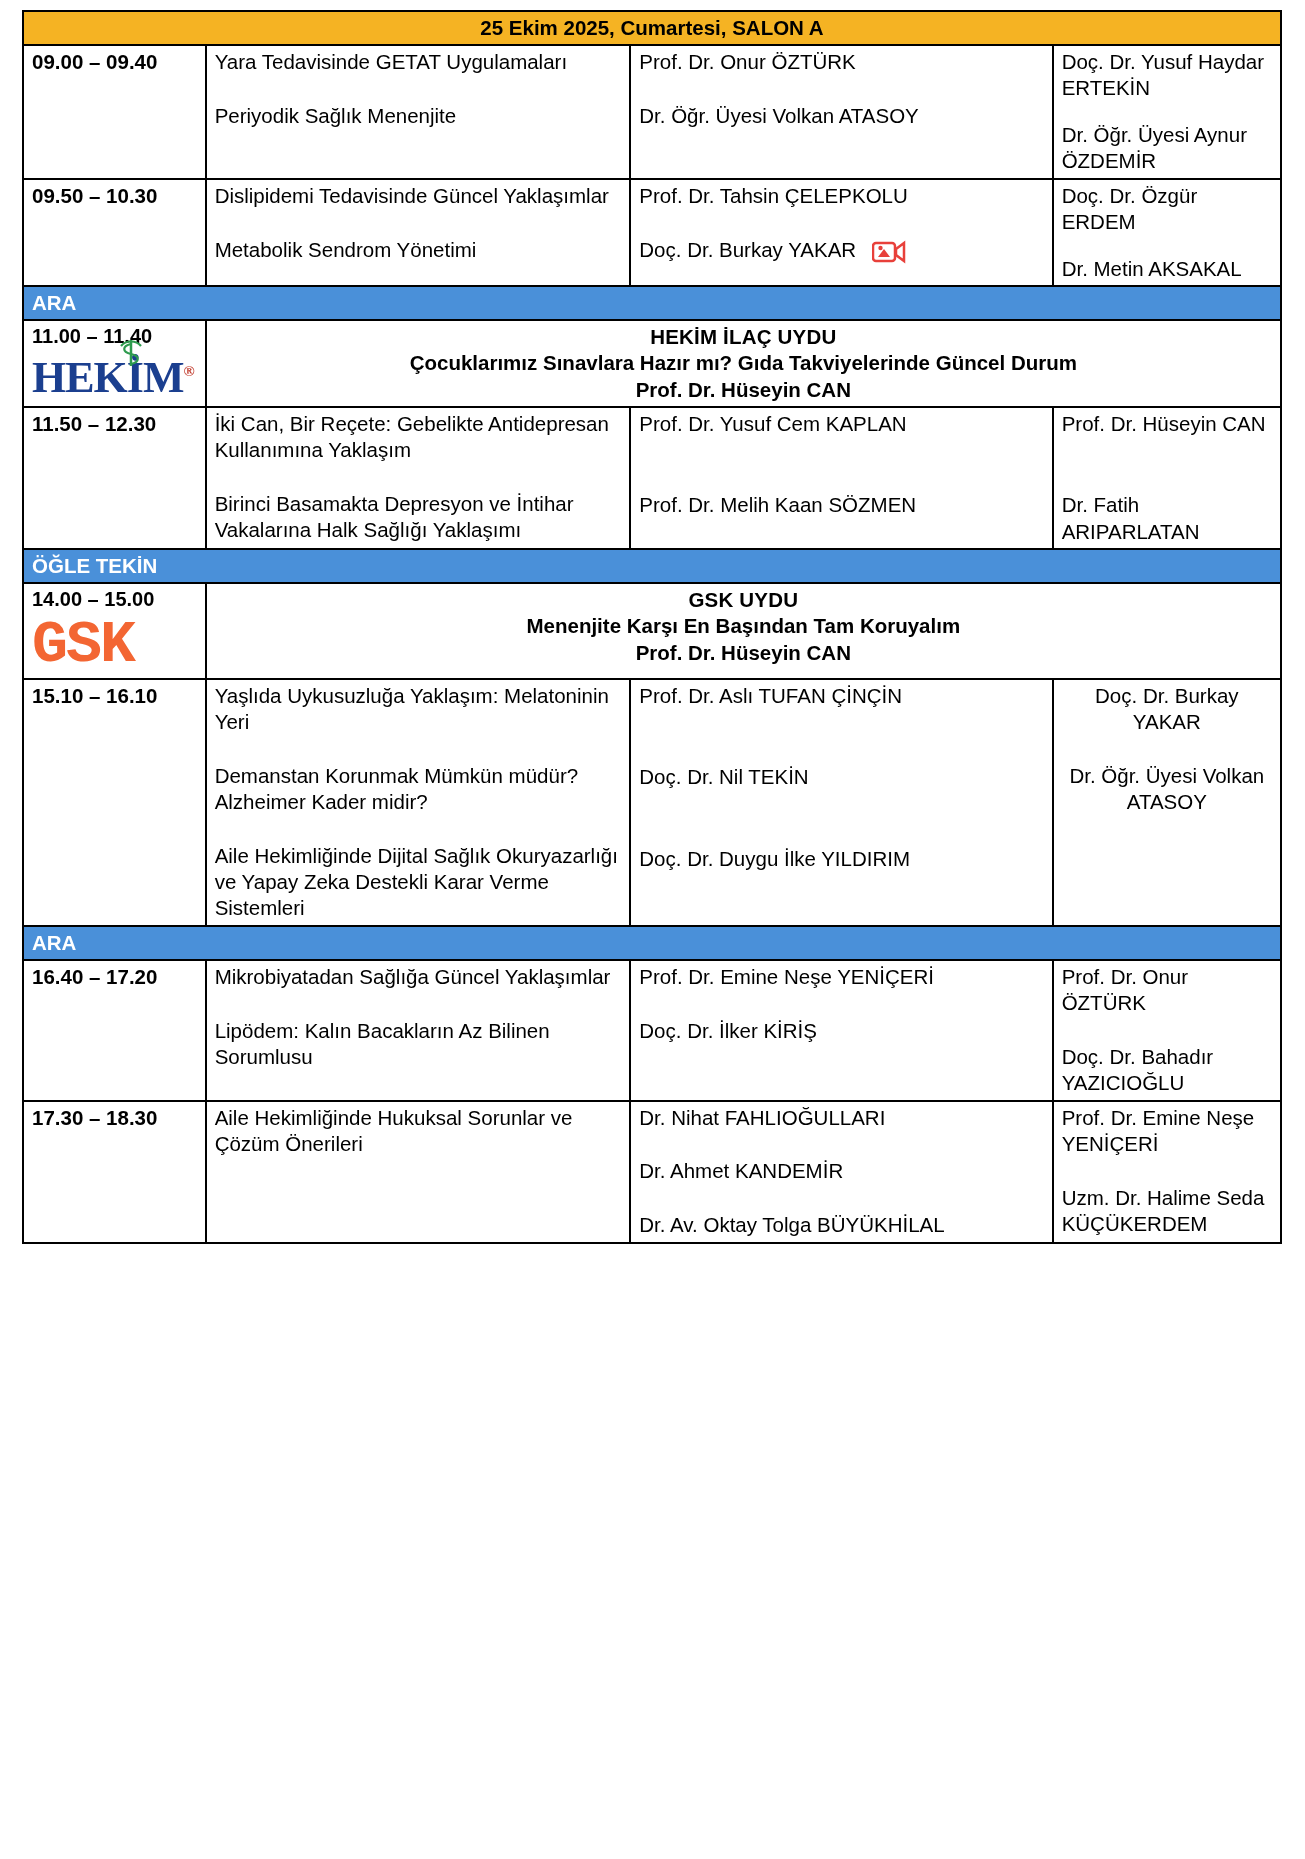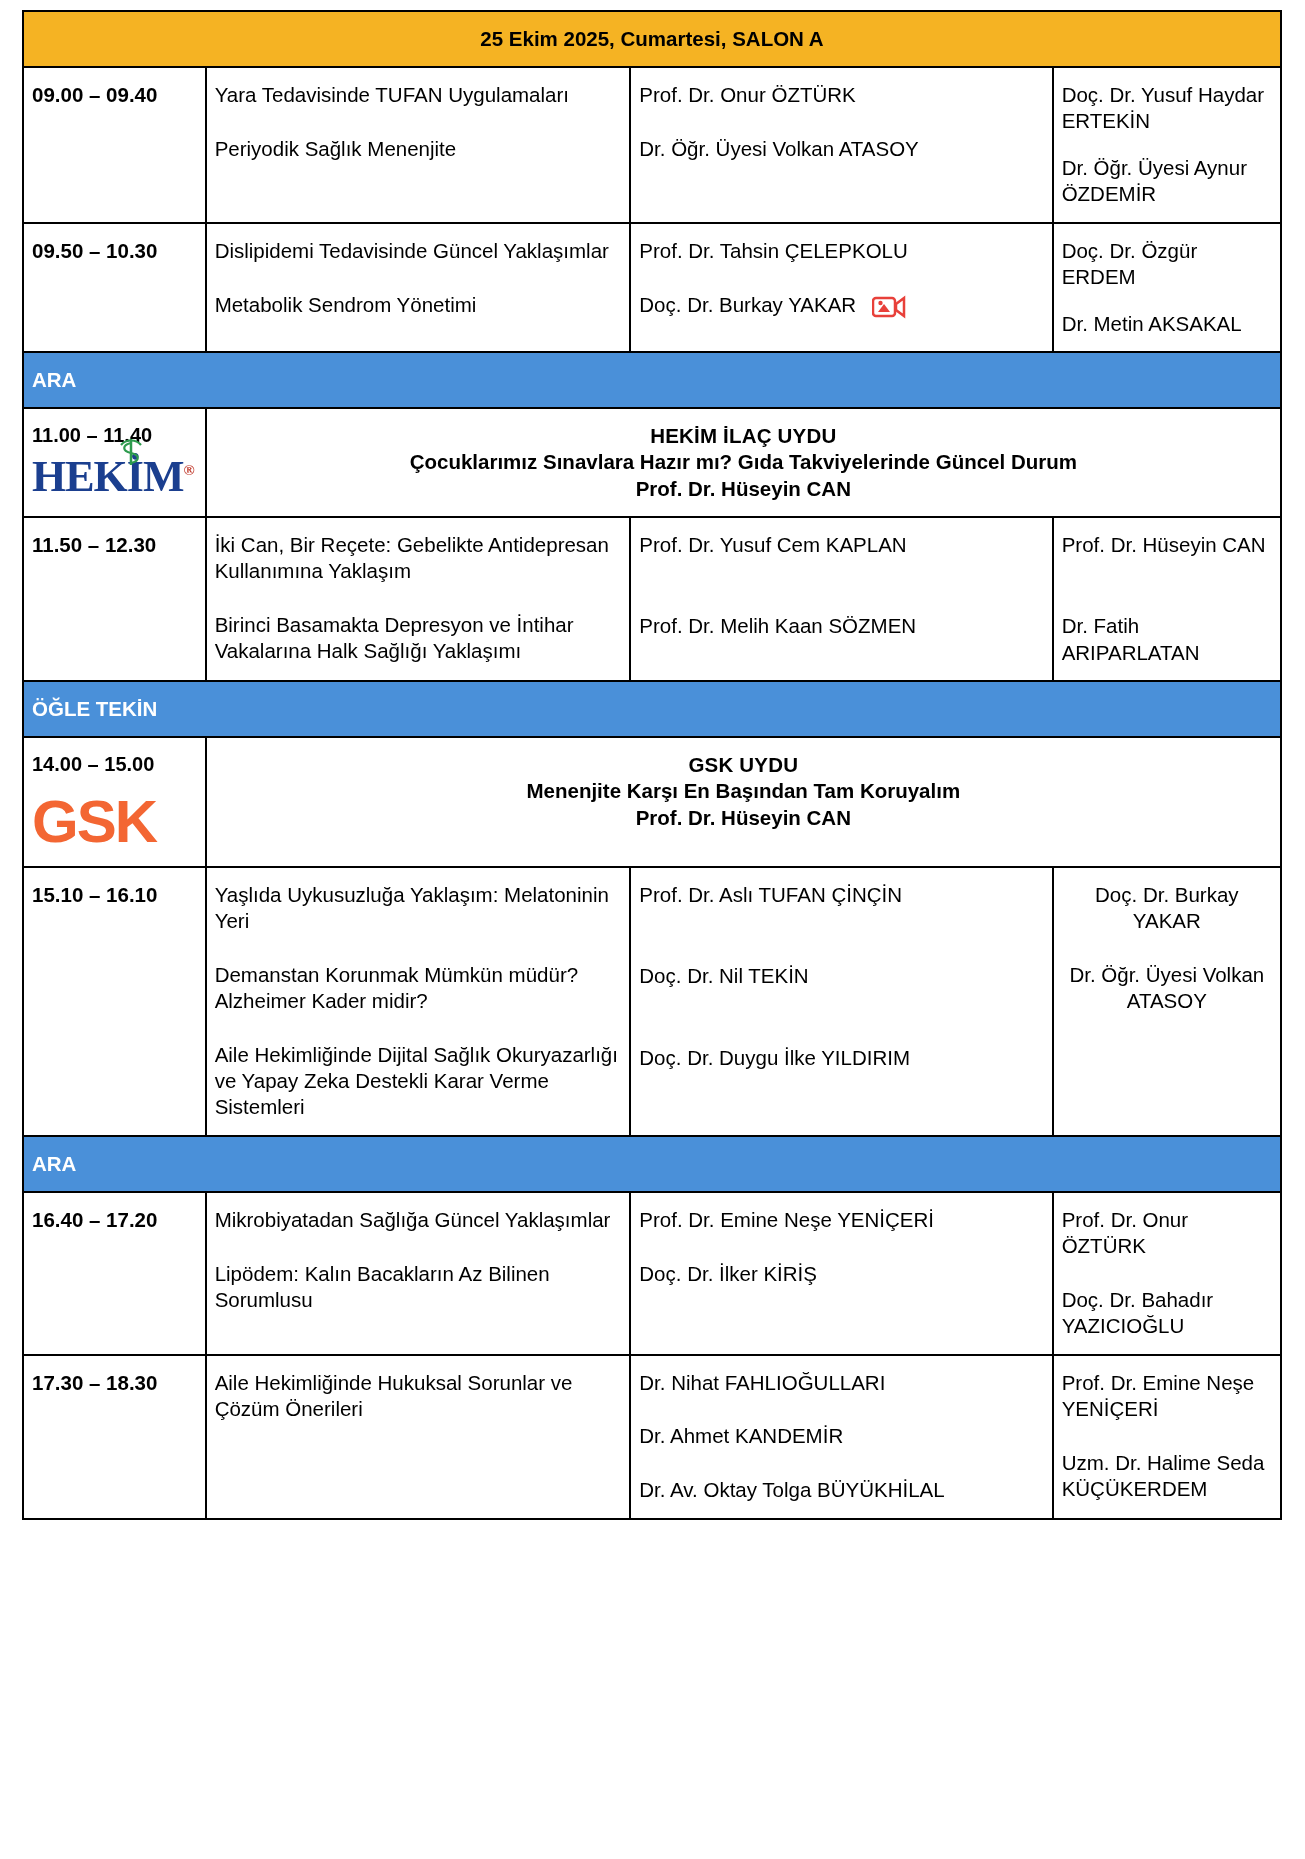--- a/index.html
+++ b/index.html
@@ -19,21 +19,21 @@
     padding: 10px 22px 0 22px;
   }
   table.schedule {
     width: 1260px;
     border-collapse: collapse;
     table-layout: fixed;
   }
   table.schedule td, table.schedule th {
     border: 2px solid #000000;
     vertical-align: top;
-    padding: 14px 8px;
+    padding: 3px 8px;
     font-size: 20.5px;
     line-height: 1.28;
   }
   .banner-title {
     background: #f5b323;
     text-align: center;
     font-weight: bold;
     font-size: 21px;
     padding: 8px 4px;
   }
@@ -85,28 +85,28 @@
     color: #c0392b;
   }
   .hekim-logo .caduceus {
     position: absolute;
     left: 86px;
     top: -24px;
     width: 26px;
     height: 30px;
   }
   .gsk-logo {
-    font-family: Liberation Sans, sans-serif;
+    font-family: Liberation Mono, monospace;
     font-weight: bold;
     font-size: 60px;
     color: #f36633;
     letter-spacing: -2px;
     line-height: 1;
     display: inline-block;
-    margin-top: 14px;
+    margin-top: 2px;
   }
   .logo-cell {
     text-align: left;
     padding-top: 2px;
     vertical-align: top;
   }
   .cam-icon {
     display: inline-block;
     width: 34px;
     height: 26px;
@@ -133,21 +133,21 @@
 
     <tbody>
         <tr>
       <td class="banner-title" colspan="4">25 Ekim 2025, Cumartesi, SALON A</td>
     </tr>
 
 
     <tr>
       <td class="timecell">09.00 – 09.40</td>
       <td>
-        <div>Yara Tedavisinde TUFAN Uygulamaları</div>
+        <div>Yara Tedavisinde GETAT Uygulamaları</div>
         <span class="gap"></span>
         <div>Periyodik Sağlık Menenjite</div>
       </td>
       <td>
         <div>Prof. Dr. Onur ÖZTÜRK</div>
         <span class="gap"></span>
         <div>Dr. Öğr. Üyesi Volkan ATASOY</div>
       </td>
       <td>
         <div>Doç. Dr. Yusuf Haydar ERTEKİN</div>

